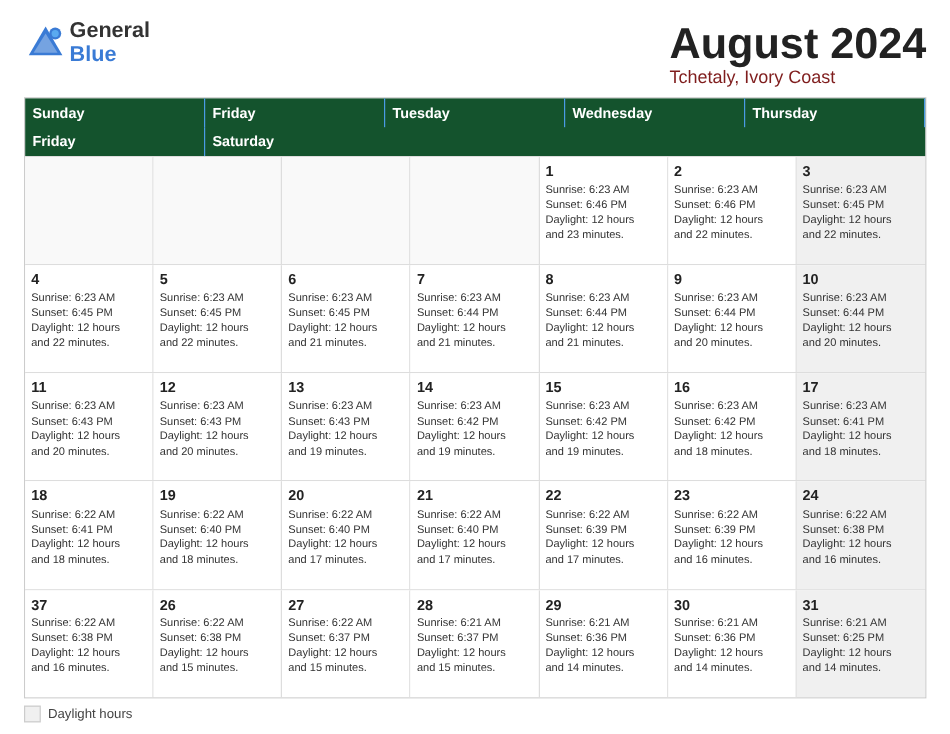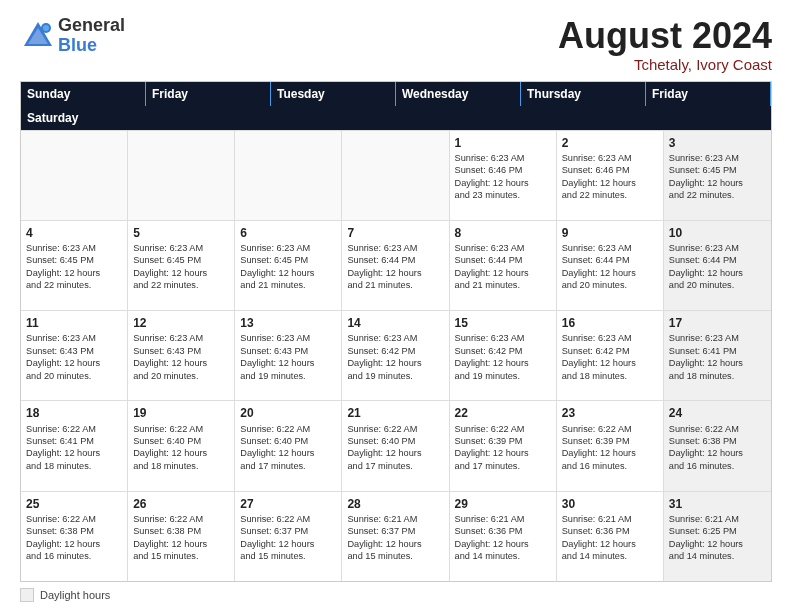--- a/index.html
+++ b/index.html
@@ -42,42 +42,41 @@
       font-size: 18px;
       font-weight: bold;
       color: #3a7bd5;
     }
     .logo-icon {
       width: 36px;
       height: 36px;
       margin-right: 2px;
     }
     .title-block {
-      text-align: right;
     }
     .title-month {
       font-size: 36px;
       font-weight: bold;
       color: #222;
       line-height: 1.1;
     }
     .title-location {
       font-size: 15px;
       color: #7f1d1d;
     }
     .calendar {
       flex: 1;
       display: flex;
       flex-direction: column;
       border: 1px solid #ccc;
     }
     .cal-header {
       display: grid;
-      grid-template-columns: repeat(6, 1fr);
-      background: #0f172a;
+      grid-template-columns: repeat(5, 1fr);
+      background: #14532d;
     }
     .cal-header-cell {
       color: #fff;
       font-weight: bold;
       font-size: 12px;
       padding: 5px 6px;
       text-align: left;
       border-right: 1px solid #4a9be5;
     }
     .cal-header-cell:last-child { border-right: none; }
@@ -336,21 +335,21 @@
           <div class="cal-cell shaded">
             <span class="day-num">24</span>
             <div>Sunrise: 6:22 AM</div>
             <div>Sunset: 6:38 PM</div>
             <div>Daylight: 12 hours</div>
             <div>and 16 minutes.</div>
           </div>
         </div>
         <div class="cal-row">
           <div class="cal-cell">
-            <span class="day-num">25</span>
+            <span class="day-num">37</span>
             <div>Sunrise: 6:22 AM</div>
             <div>Sunset: 6:38 PM</div>
             <div>Daylight: 12 hours</div>
             <div>and 16 minutes.</div>
           </div>
           <div class="cal-cell">
             <span class="day-num">26</span>
             <div>Sunrise: 6:22 AM</div>
             <div>Sunset: 6:38 PM</div>
             <div>Daylight: 12 hours</div>

